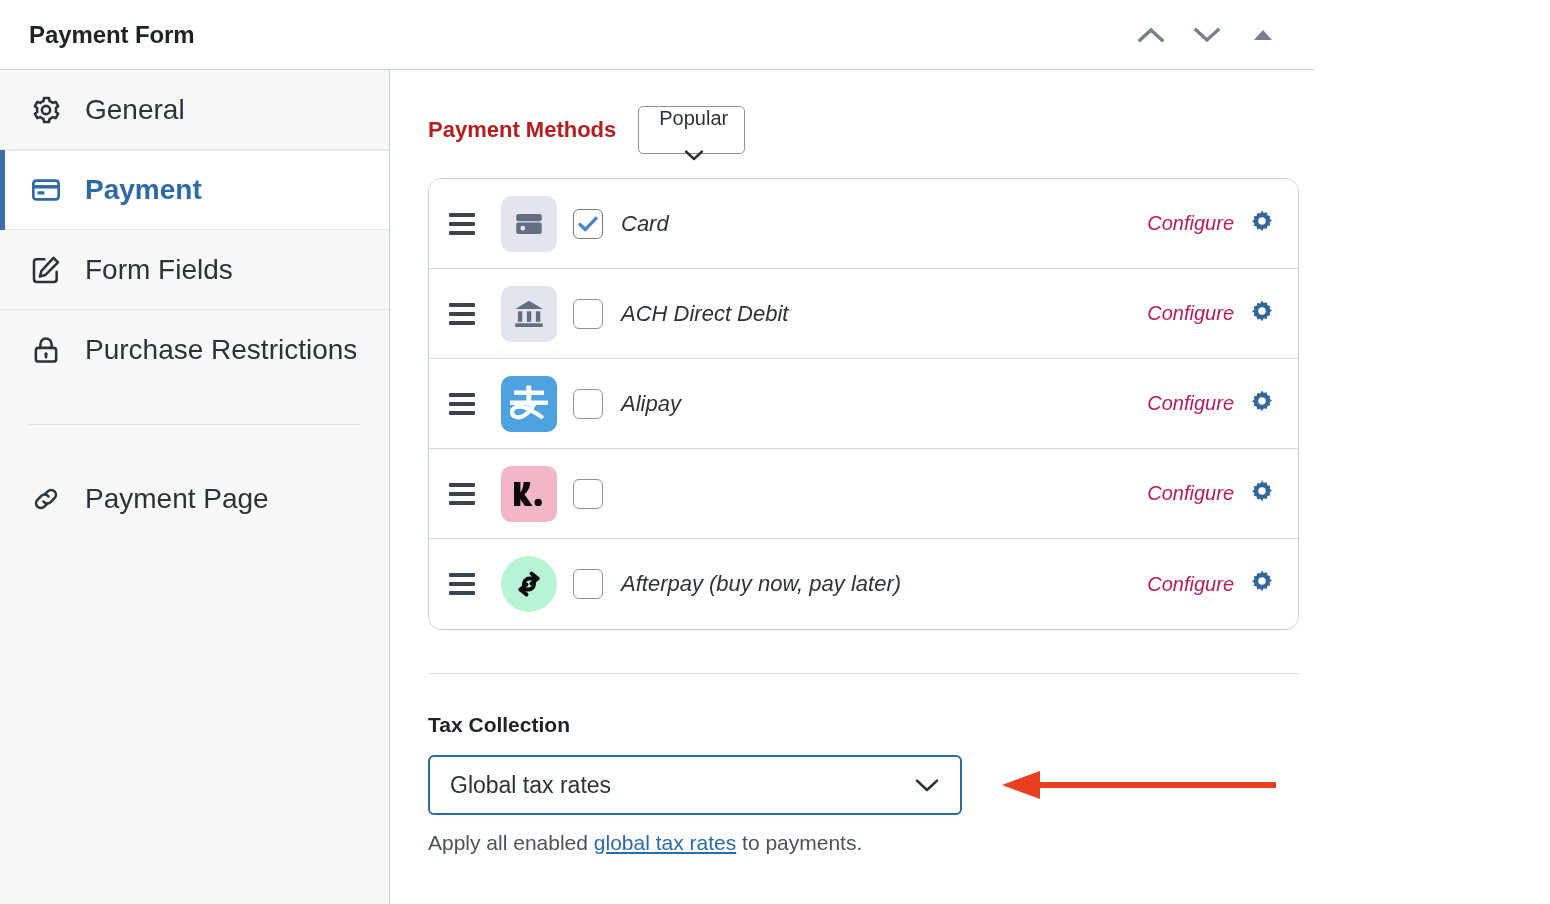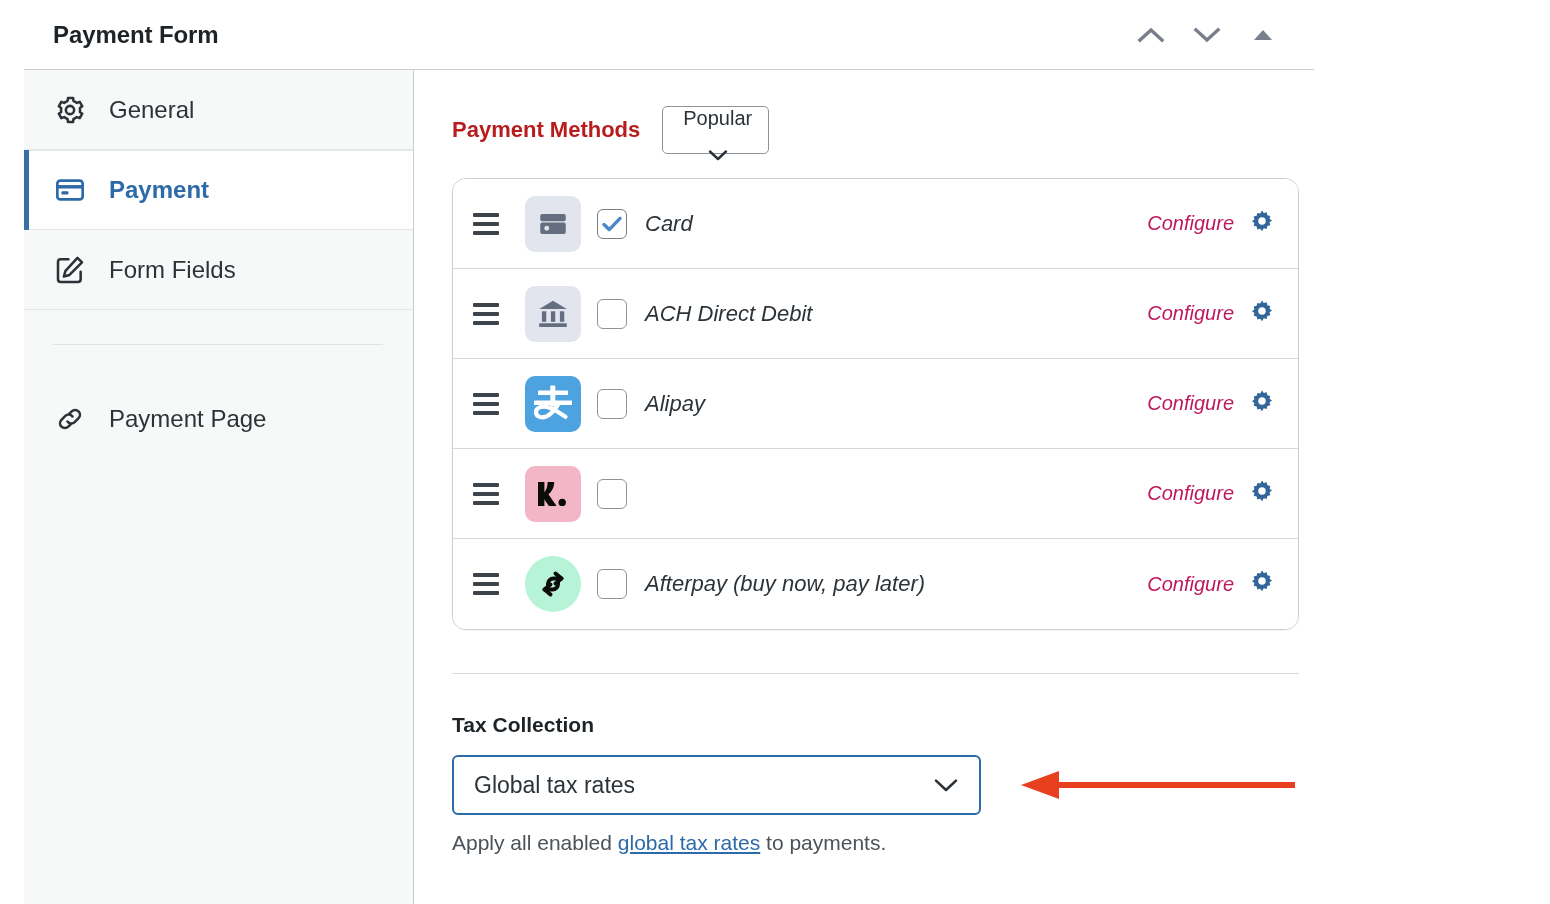--- a/index.html
+++ b/index.html
@@ -11,21 +11,20 @@
     font-family: "Liberation Sans", "DejaVu Sans", sans-serif;
     -webkit-font-smoothing: antialiased;
   }
 
   #app {
     position: relative;
     width: 1314px;
     height: 904px;
     background: #ffffff;
     overflow: hidden;
-    padding-left: 24px;
   }
 
   
   .panel-header {
     position: relative;
     height: 70px;
     border-bottom: 1px solid #c9ced6;
     display: flex;
     align-items: center;
     padding: 0 22px 0 29px;
@@ -63,21 +62,21 @@
     padding-top: 0px;
   }
   .nav-item {
     position: relative;
     display: flex;
     align-items: center;
     gap: 22px;
     height: 80px;
     padding-left: 29px;
     cursor: pointer;
-    font-size: 24px;
+    font-size: 28px;
     color: #2c3338;
     border-bottom: 1px solid #e4e6e8;
     background: #f7f8f8;
   }
   .nav-item.plain { border-bottom: none; }
   .nav-item .nav-icon { width: 34px; height: 34px; display:flex; align-items:center; justify-content:center; flex:0 0 34px;}
   .nav-item .nav-icon svg { display:block; }
   .nav-item.active {
     background: #ffffff;
     color: #2c6aa8;
@@ -316,20 +315,31 @@
       <div class="nav-item">
         <span class="nav-icon">
           <svg width="32" height="32" viewBox="0 0 24 24" fill="none" stroke="#2c3338" stroke-width="1.9" stroke-linecap="round" stroke-linejoin="round">
             <path d="M20 13.4V19a2 2 0 0 1-2 2H5a2 2 0 0 1-2-2V6a2 2 0 0 1 2-2h5.8"></path>
             <path d="M17.6 2.9 21 6.3 11.6 15.7 7.4 16.9 8.6 12.7z"></path>
           </svg>
         </span>
         <span>Form Fields</span>
       </div>
 
+      <div class="nav-item plain">
+        <span class="nav-icon">
+          <svg width="32" height="32" viewBox="0 0 24 24" fill="none" stroke="#2c3338" stroke-width="1.9">
+            <rect x="4.4" y="10.4" width="15.2" height="10.3" rx="2"></rect>
+            <path d="M7.8 10.4V7.6a4.2 4.2 0 0 1 8.4 0v2.8" stroke-linecap="round"></path>
+            <circle cx="12" cy="15" r="1.3" fill="#2c3338" stroke="none"></circle>
+            <path d="M12 15.6v1.9" stroke-linecap="round"></path>
+          </svg>
+        </span>
+        <span>Purchase Restrictions</span>
+      </div>
 
       <div class="nav-divider"></div>
 
       <div class="nav-item plain">
         <span class="nav-icon">
           <svg width="32" height="32" viewBox="0 0 24 24" fill="none" stroke="#2c3338" stroke-width="1.9" stroke-linecap="round">
             <path d="M10.1 13.9a3.6 3.6 0 0 0 5.4.4l2.9-2.9a3.6 3.6 0 0 0-5.1-5.1l-1.7 1.6"></path>
             <path d="M13.9 10.1a3.6 3.6 0 0 0-5.4-.4l-2.9 2.9a3.6 3.6 0 0 0 5.1 5.1l1.7-1.6"></path>
           </svg>
         </span>

